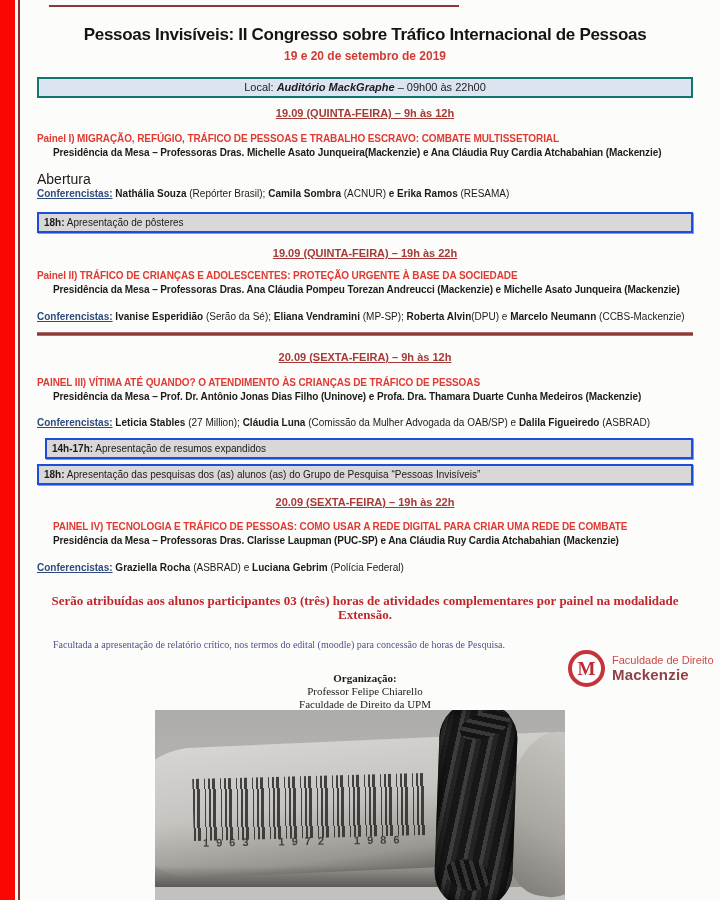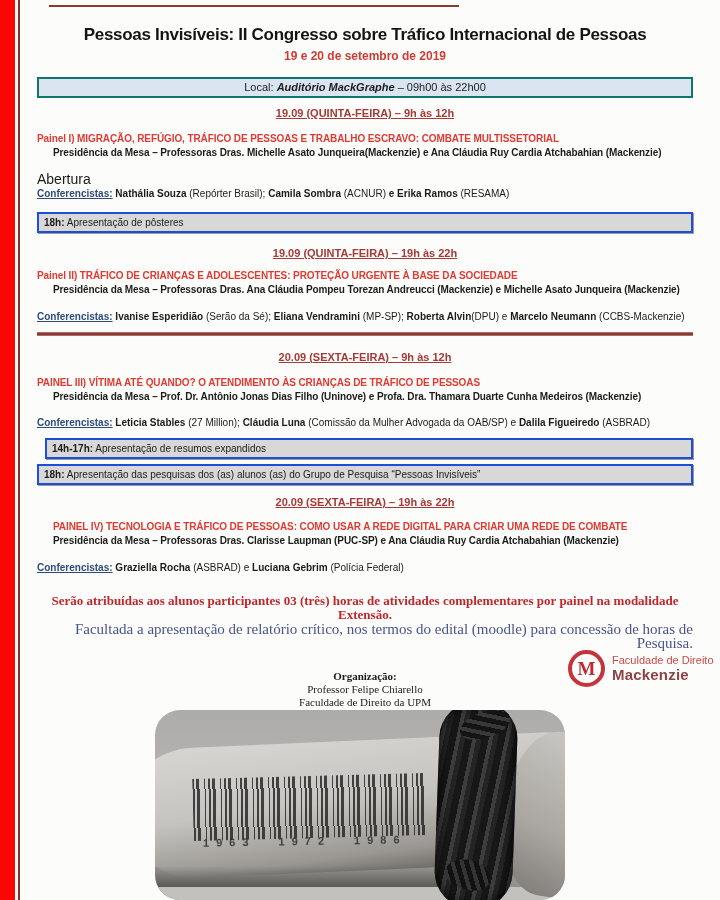--- a/index.html
+++ b/index.html
@@ -78,21 +78,21 @@
     background:linear-gradient(180deg,#c08884 0%,#8c3a34 35%,#8c3a34 65%,#c08884 100%);
   }
 
   .note1{
     font-family:"Liberation Serif","DejaVu Serif",serif;
     font-size:13px;font-weight:700;color:#c0272d;text-align:center;
     line-height:14px;margin:20px 0 0 0;
   }
   .note2{
     font-family:"Liberation Serif","DejaVu Serif",serif;
-    font-size:15px;color:#49548a;text-align:right;line-height:14px;margin:0;
+    font-size:10px;color:#49548a;text-align:left;line-height:14px;margin:16px;
   }
 
   .org{
     font-family:"Liberation Serif","DejaVu Serif",serif;
     text-align:center;font-size:11px;line-height:13px;margin:20px 0 0 0;
   }
   .org-heading{font-weight:700;}
 
   
   .logo{position:absolute;left:568px;top:650px;width:150px;display:flex;align-items:center;}
@@ -107,21 +107,20 @@
   }
   .logo-text{margin-left:7px;}
   .logo-line1{font-size:11px;color:#cc4a47;line-height:12px;}
   .logo-line2{font-size:15px;font-weight:700;color:#8f4346;line-height:17px;letter-spacing:0.2px;}
 
   
   .photo{
     position:absolute;left:155px;top:710px;width:410px;height:190px;
     background:linear-gradient(180deg,#aeacaa 0%,#b5b3b0 35%,#8f8d8a 100%);
     overflow:hidden;
-    border-radius:25px;
   }
   .photo .arm{
     position:absolute;left:-25px;top:30px;width:480px;height:130px;
     border-radius:65px / 55px;transform:rotate(-2.5deg);
     background:linear-gradient(175deg,#d8d6d2 0%,#c6c4c0 45%,#9a9792 78%,#54514c 100%);
   }
   .photo .ground{
     position:absolute;left:0;bottom:0;width:100%;height:13px;background:#c3c1be;
   }
   .photo .shadow{

